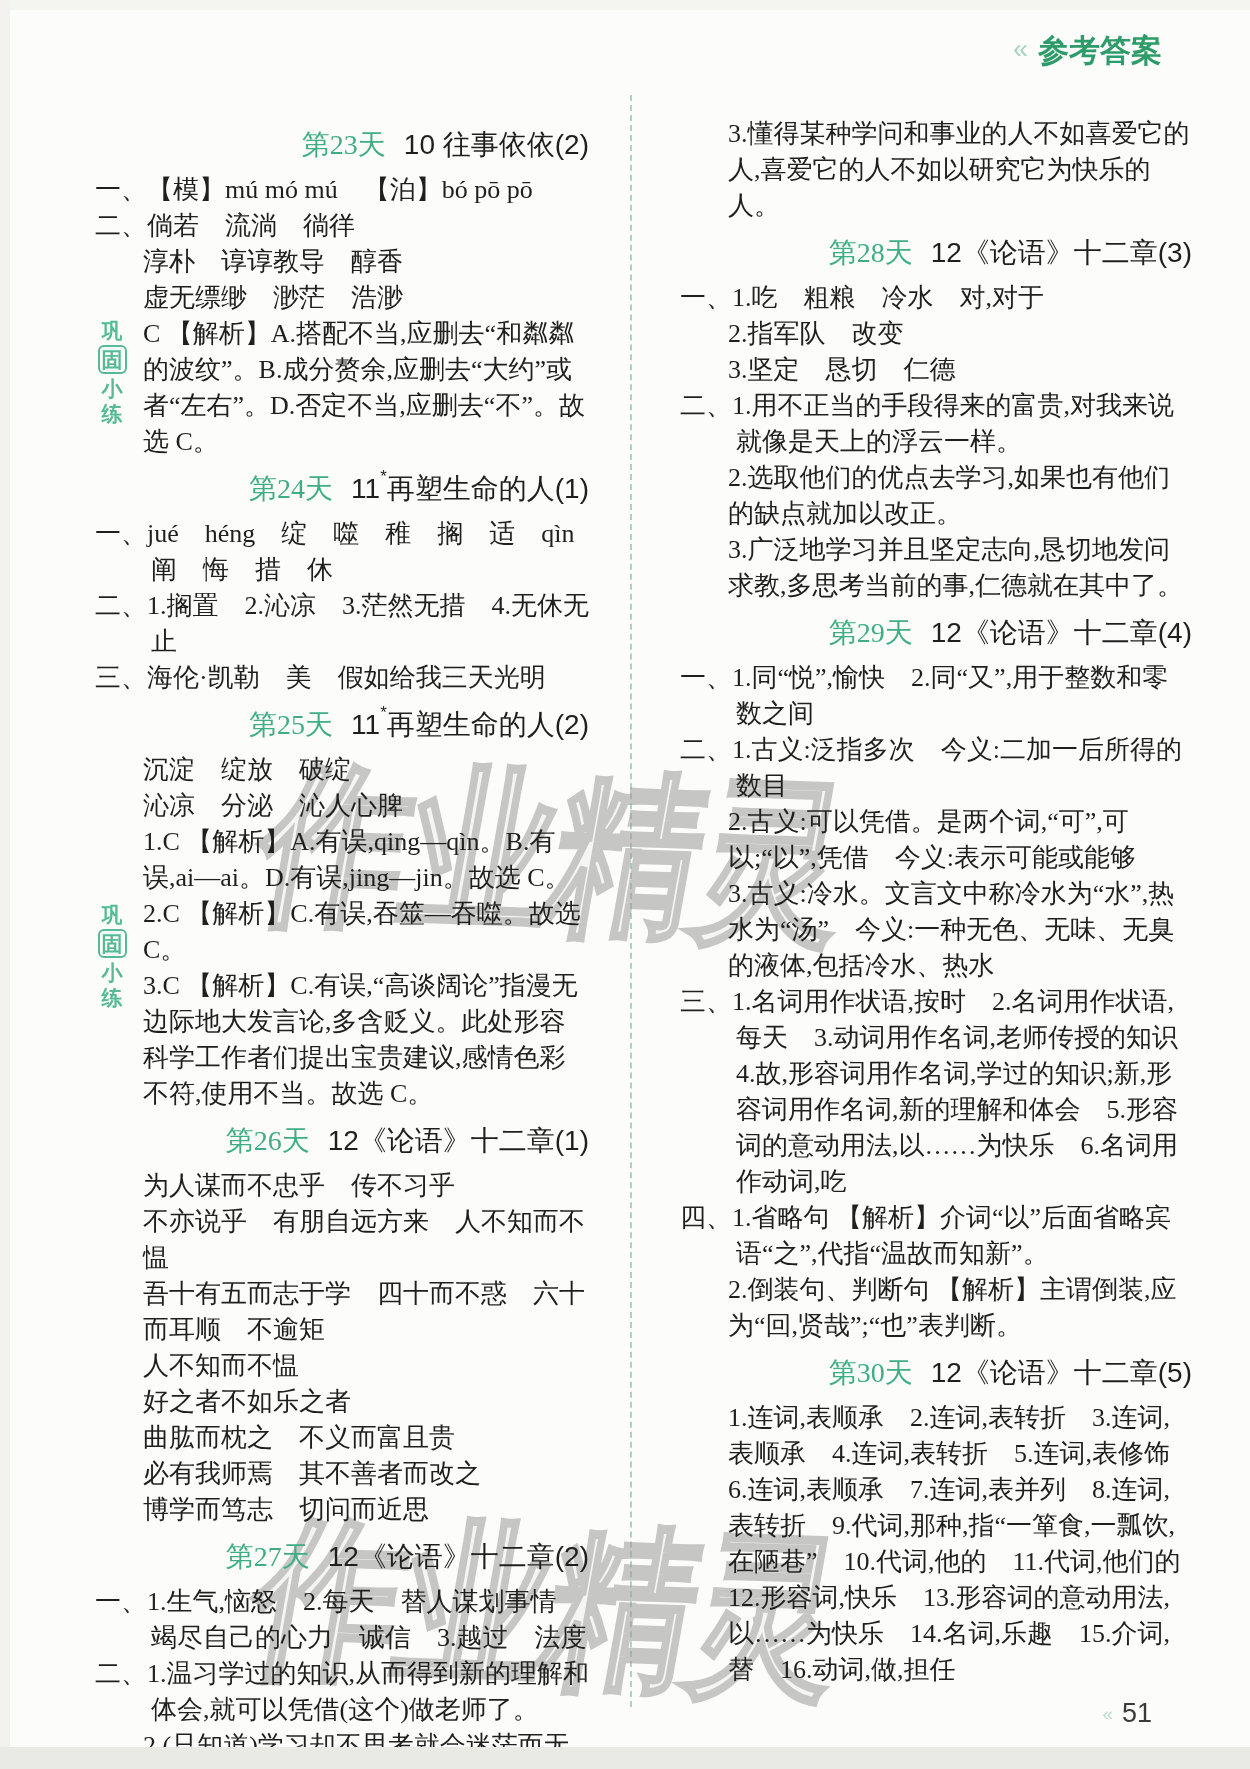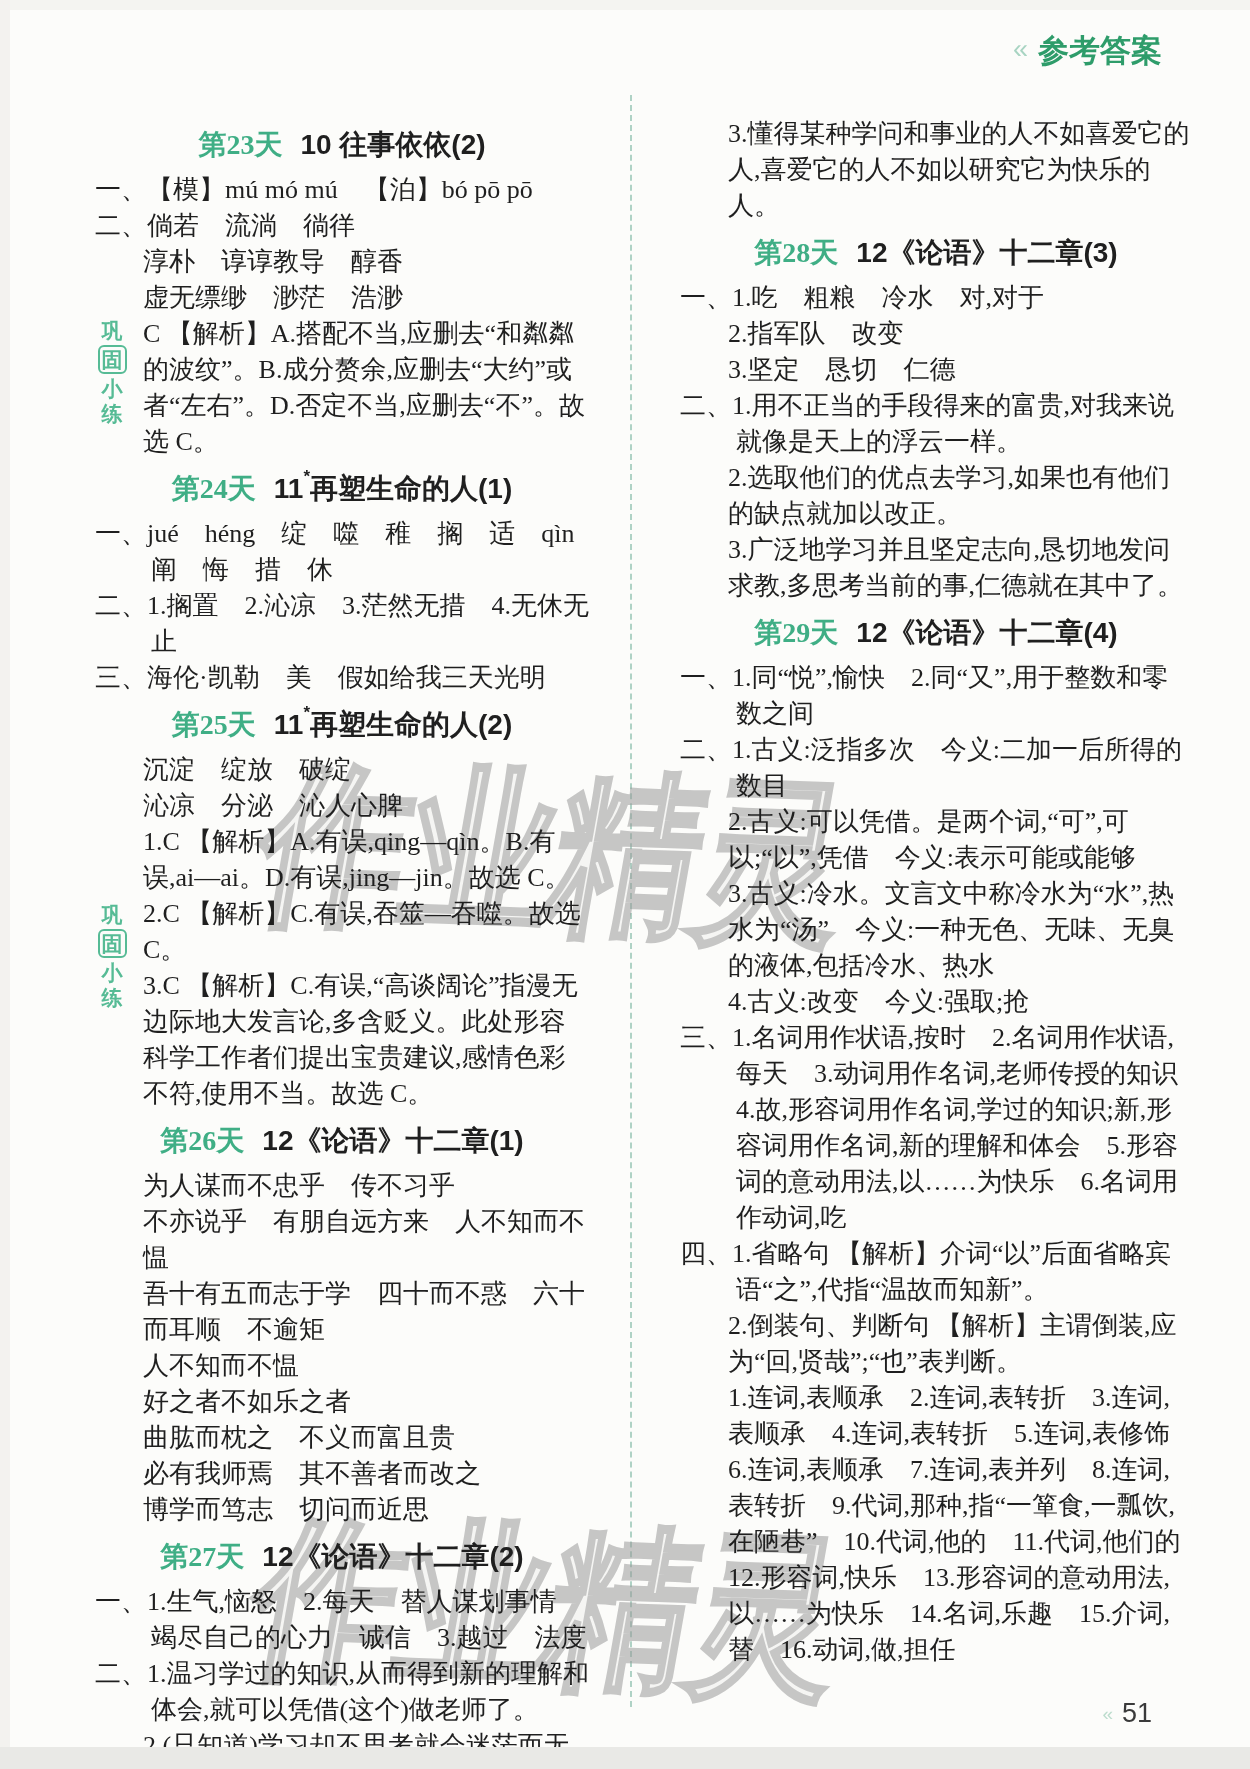--- a/index.html
+++ b/index.html
@@ -17,21 +17,21 @@
        font-family:"Liberation Sans",sans-serif;font-size:27px;color:#3a3a3a;}
   .ftr .chev{color:#bcdccd;font-size:19px;}
 
   .divider{position:absolute;left:630px;top:95px;height:1612px;width:0;
            border-left:2px dashed var(--divider,#afd2c5);}
 
   .col{position:absolute;top:116px;font-size:26px;line-height:36px;}
   .col0{left:95px;width:494px;}
   .col1{left:656px;width:512px;margin-left:24px;}
 
-  .h{font-size:28px;line-height:42px;margin:8px 0 6px;text-align:center;font-weight:700;
+  .h{font-size:28px;line-height:42px;margin:8px 0 6px;text-align:right;font-weight:400;
      font-family:"Liberation Sans",sans-serif;white-space:nowrap;}
   .h .day{color:var(--day,#3fae85);margin-right:18px;font-family:"Liberation Serif",serif;}
   .h .sp{font-size:17px;vertical-align:top;line-height:1;}
 
   .it0{padding-left:56px;text-indent:-56px;}
   .it1{padding-left:48px;}
 
   .gx{position:relative;}
   .gxl{position:absolute;left:0;top:2px;width:34px;display:flex;flex-direction:column;align-items:center;
        color:var(--label,#56bb95);font-family:"Liberation Sans",sans-serif;font-weight:700;
@@ -121,24 +121,24 @@
       <div class="it it1"><span class="tx">2.指军队　改变</span></div>
       <div class="it it1"><span class="tx">3.坚定　恳切　仁德</span></div>
       <div class="it it0"><span class="mk">二、</span><span class="tx">1.用不正当的手段得来的富贵,对我来说就像是天上的浮云一样。</span></div>
       <div class="it it1"><span class="tx">2.选取他们的优点去学习,如果也有他们的缺点就加以改正。</span></div>
       <div class="it it1"><span class="tx">3.广泛地学习并且坚定志向,恳切地发问求教,多思考当前的事,仁德就在其中了。</span></div>
       <div class="h"><span class="day">第29天</span><span class="ht">12《论语》十二章(4)</span></div>
       <div class="it it0"><span class="mk">一、</span><span class="tx">1.同“悦”,愉快　2.同“又”,用于整数和零数之间</span></div>
       <div class="it it0"><span class="mk">二、</span><span class="tx">1.古义:泛指多次　今义:二加一后所得的数目</span></div>
       <div class="it it1"><span class="tx">2.古义:可以凭借。是两个词,“可”,可以;“以”,凭借　今义:表示可能或能够</span></div>
       <div class="it it1"><span class="tx">3.古义:冷水。文言文中称冷水为“水”,热水为“汤”　今义:一种无色、无味、无臭的液体,包括冷水、热水</span></div>
-      <div class="it it1"><span class="tx">4.古义:改变　今义:强取;抢</span></div>
       <div class="it it0"><span class="mk">三、</span><span class="tx">1.名词用作状语,按时　2.名词用作状语,每天　3.动词用作名词,老师传授的知识　4.故,形容词用作名词,学过的知识;新,形容词用作名词,新的理解和体会　5.形容词的意动用法,以……为快乐　6.名词用作动词,吃</span></div>
       <div class="it it0"><span class="mk">四、</span><span class="tx">1.省略句 【解析】介词“以”后面省略宾语“之”,代指“温故而知新”。</span></div>
       <div class="it it1"><span class="tx">2.倒装句、判断句 【解析】主谓倒装,应为“回,贤哉”;“也”表判断。</span></div>
+      <div class="h"><span class="day">第30天</span><span class="ht">12《论语》十二章(5)</span></div>
       <div class="it it1"><span class="tx">1.连词,表顺承　2.连词,表转折　3.连词,表顺承　4.连词,表转折　5.连词,表修饰　6.连词,表顺承　7.连词,表并列　8.连词,表转折　9.代词,那种,指“一箪食,一瓢饮,在陋巷”　10.代词,他的　11.代词,他们的　12.形容词,快乐　13.形容词的意动用法,以……为快乐　14.名词,乐趣　15.介词,替　16.动词,做,担任</span></div>
     </div>
 
   <div class="ftr">
     <span class="chev">«</span>
     <span>51</span>
   </div>
 
   <div class="edge-bottom"></div>
 </div>

